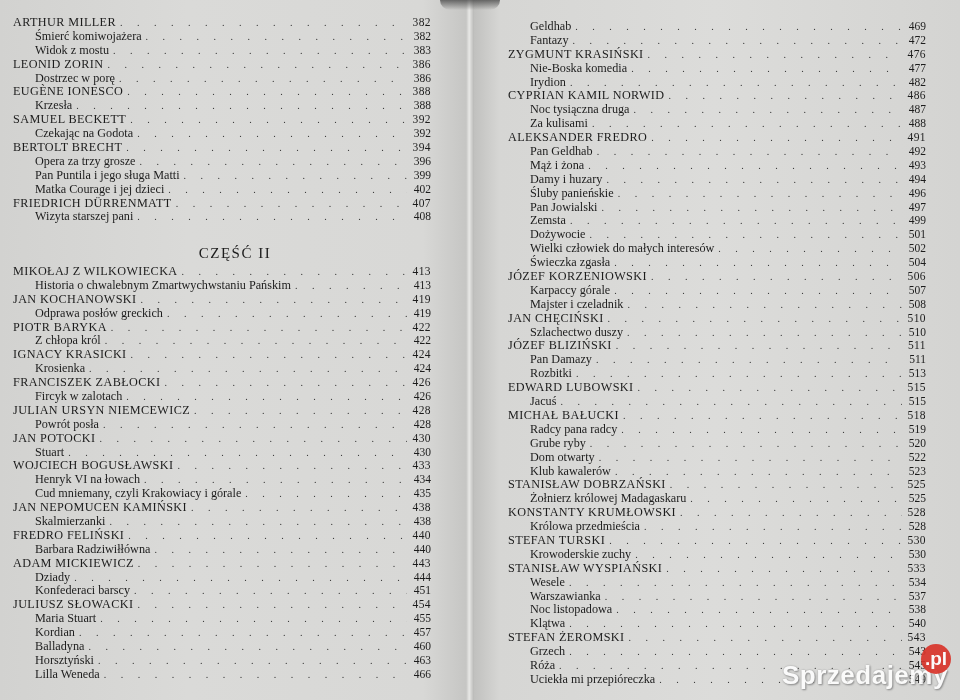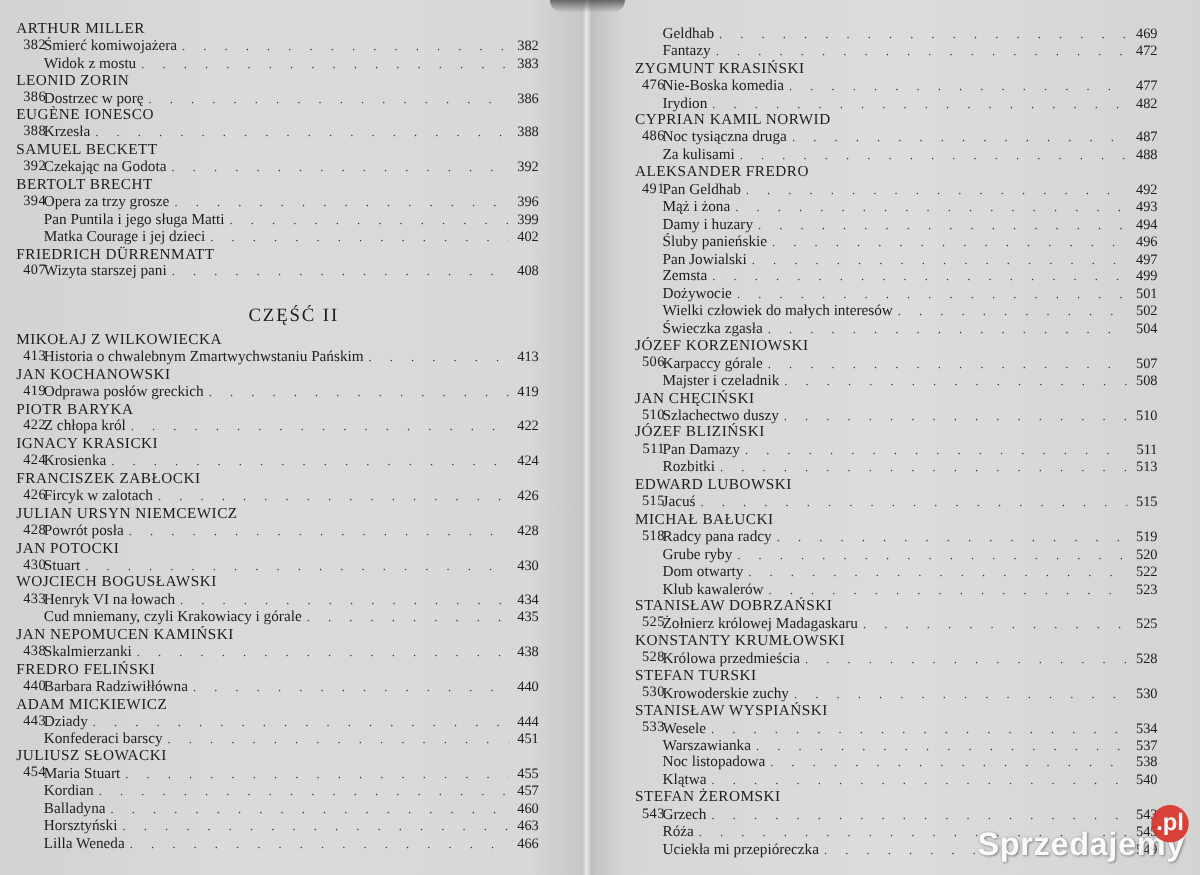--- a/index.html
+++ b/index.html
@@ -19,21 +19,21 @@
   .gutter { position:absolute; left:466px; top:0; width:8px; height:700px;
     background:linear-gradient(to right,#c4c4c2,#e8e8e6 40%,#b8b8b6); }
   .topshadow { position:absolute; left:440px; top:0; width:60px; height:10px;
     background:linear-gradient(to bottom,#3a3a3a,rgba(0,0,0,0)); border-radius:0 0 30px 30px; opacity:.7; }
 
   .toc { position:absolute; list-style:none; margin:0; padding:0; }
   .left .toc { left:13px; top:16px; width:418px; }
   .right .toc { left:38px; top:20px; width:418px; }
 
   .row { display:flex; align-items:baseline; height:13.9px; font-size:12.2px; line-height:13.9px; white-space:nowrap; }
-  .row.author { text-transform:none; letter-spacing:0.4px; font-weight:normal;flex-direction:column; }
+  .row.author { text-transform:none; letter-spacing:0.4px; font-weight:normal; }
   .row.work { padding-left:22px; }
   .row .title { flex:0 0 auto; padding-right:4px; }
   .row .dots { flex:1 1 auto; overflow:hidden; color:#333; letter-spacing:6.3px; font-size:10px; }
   .row .dots::before { content:". . . . . . . . . . . . . . . . . . . . . . . . . . . . . . . . . . . . . . . . . . . . . . . . . . . . . . . . . . . . . . . . . . . . . . . . . . . . ."; letter-spacing:6px; }
   .row .num { flex:0 0 auto; width:24px; text-align:right; font-size:11.5px; }
 
   .section-heading { position:absolute; left:0; width:470px; top:245px; text-align:center;
     font-size:15px; letter-spacing:1.5px; }
   .left .toc.part2 { top:265px; }
 

